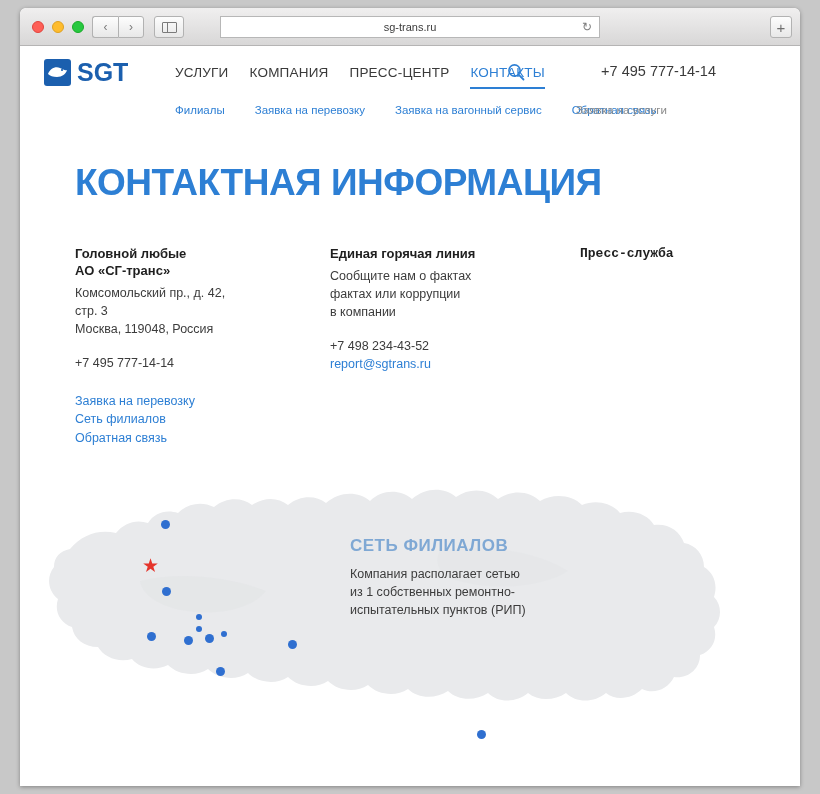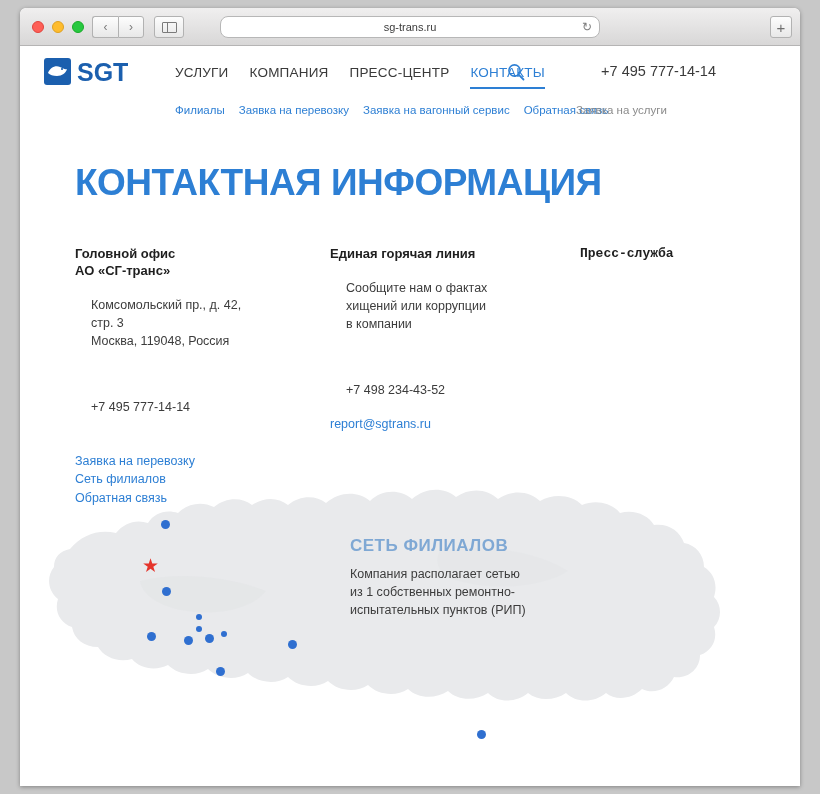--- a/index.html
+++ b/index.html
@@ -76,21 +76,21 @@
     left: 4px; top: 0; bottom: 0; width: 1px;
     background: #7b7b7b;
   }
 
   .urlbar {
     position: absolute;
     left: 200px; top: 8px;
     width: 380px; height: 22px;
     background: #ffffff;
     border: 1px solid #b7b7b7;
-    border-radius: 8px;
+    border-radius: 0;
     display: flex; align-items: center; justify-content: center;
   }
   .urlbar .url {
     font-size: 11px; color: #3b3b3b;
   }
   .reload {
     position: absolute; right: 7px; top: 4px;
     font-size: 12px; color: #7d7d7d; line-height: 13px;
   }
   .plusbtn {
@@ -111,21 +111,21 @@
     overflow: hidden;
   }
 
   
   .topnav {
     position: relative;
     height: 52px;
   }
   .logo {
     position: absolute; left: 24px; top: 12px;
-    display: flex; align-items: flex-start; gap: 6px;
+    display: flex; align-items: center; gap: 6px;
   }
   .logo-mark {
     width: 27px; height: 27px;
     background: #1b5fae;
     border-radius: 3px;
     position: relative;
     overflow: hidden;
   }
   .logo-mark svg { position: absolute; left: 3px; top: 6px; }
   .logo-text {
@@ -164,21 +164,21 @@
     white-space: nowrap;
   }
 
   
   .subnav {
     position: relative;
     height: 30px;
   }
   .subnav .links {
     position: absolute; left: 155px; top: 6px;
-    display: flex; gap: 14px;
+    display: flex; gap: 30px;
     font-size: 11.5px;
   }
   .subnav .links a { color: #2d7fd4; text-decoration: none; }
   .subnav .right {
     position: absolute; left: 556px; top: 6px;
     font-size: 11.5px; color: #8b8b8b;
   }
 
   
   .hero {
@@ -206,21 +206,21 @@
   }
   .col { font-size: 12.5px; color: #3c3c3c; line-height: 1.45; }
   .col.c1 { width: 255px; }
   .col.c2 { width: 250px; }
   .col.c3 { width: 185px; font-family: Liberation Mono, monospace; }
   .col h3 {
     margin: 0 0 4px 0;
     font-size: 13px; font-weight: bold; color: #1f1f1f;
     line-height: 1.3;
   }
-  .col p { margin: 16px; }
+  .col p { margin: 0; }
   .gap-16 { height: 16px; }
   .gap-20 { height: 20px; }
   .col a { color: #2d7fd4; text-decoration: none; display: block; }
   .col a.inline { display: inline; }
   sup { font-size: 8px; vertical-align: super; }
 
   
   .map-wrap {
     position: absolute;
     left: 0; top: 385px;
@@ -334,41 +334,41 @@
 
       <div class="hero">
         <span class="shadow">КОНТАКТНАЯ ИНФОРМАЦИЯ</span>
         <span>КОНТАКТНАЯ ИНФОРМАЦИЯ</span>
       </div>
 
       <div class="cols">
 
         <div class="col c1">
           <h3>
-            <span>Головной офис</span><br>
+            <span>Головной любые</span><br>
             <span>АО «СГ-транс»</span>
           </h3>
           <p>
             <span>Комсомольский пр., д. 42,</span><br>
             <span>стр. 3</span><br>
             <span>Москва, 119048, Россия</span>
           </p>
           <div class="gap-16"></div>
           <p>+7 495 777-14-14</p>
           <div class="gap-20"></div>
           <a href="#">Заявка на перевозку</a>
           <a href="#">Сеть филиалов</a>
           <a href="#">Обратная связь</a>
         </div>
 
         <div class="col c2">
           <h3>Единая горячая линия</h3>
           <p>
             <span>Сообщите нам о фактах</span><br>
-            <span>хищений или коррупции</span><br>
+            <span>фактах или коррупции</span><br>
             <span>в компании</span>
           </p>
           <div class="gap-16"></div>
           <p>+7 498 234-43-52</p>
           <a href="#">report@sgtrans.ru</a>
           <div class="gap-16"></div>
         </div>
 
         <div class="col c3">
           <h3>Пресс-служба</h3>

